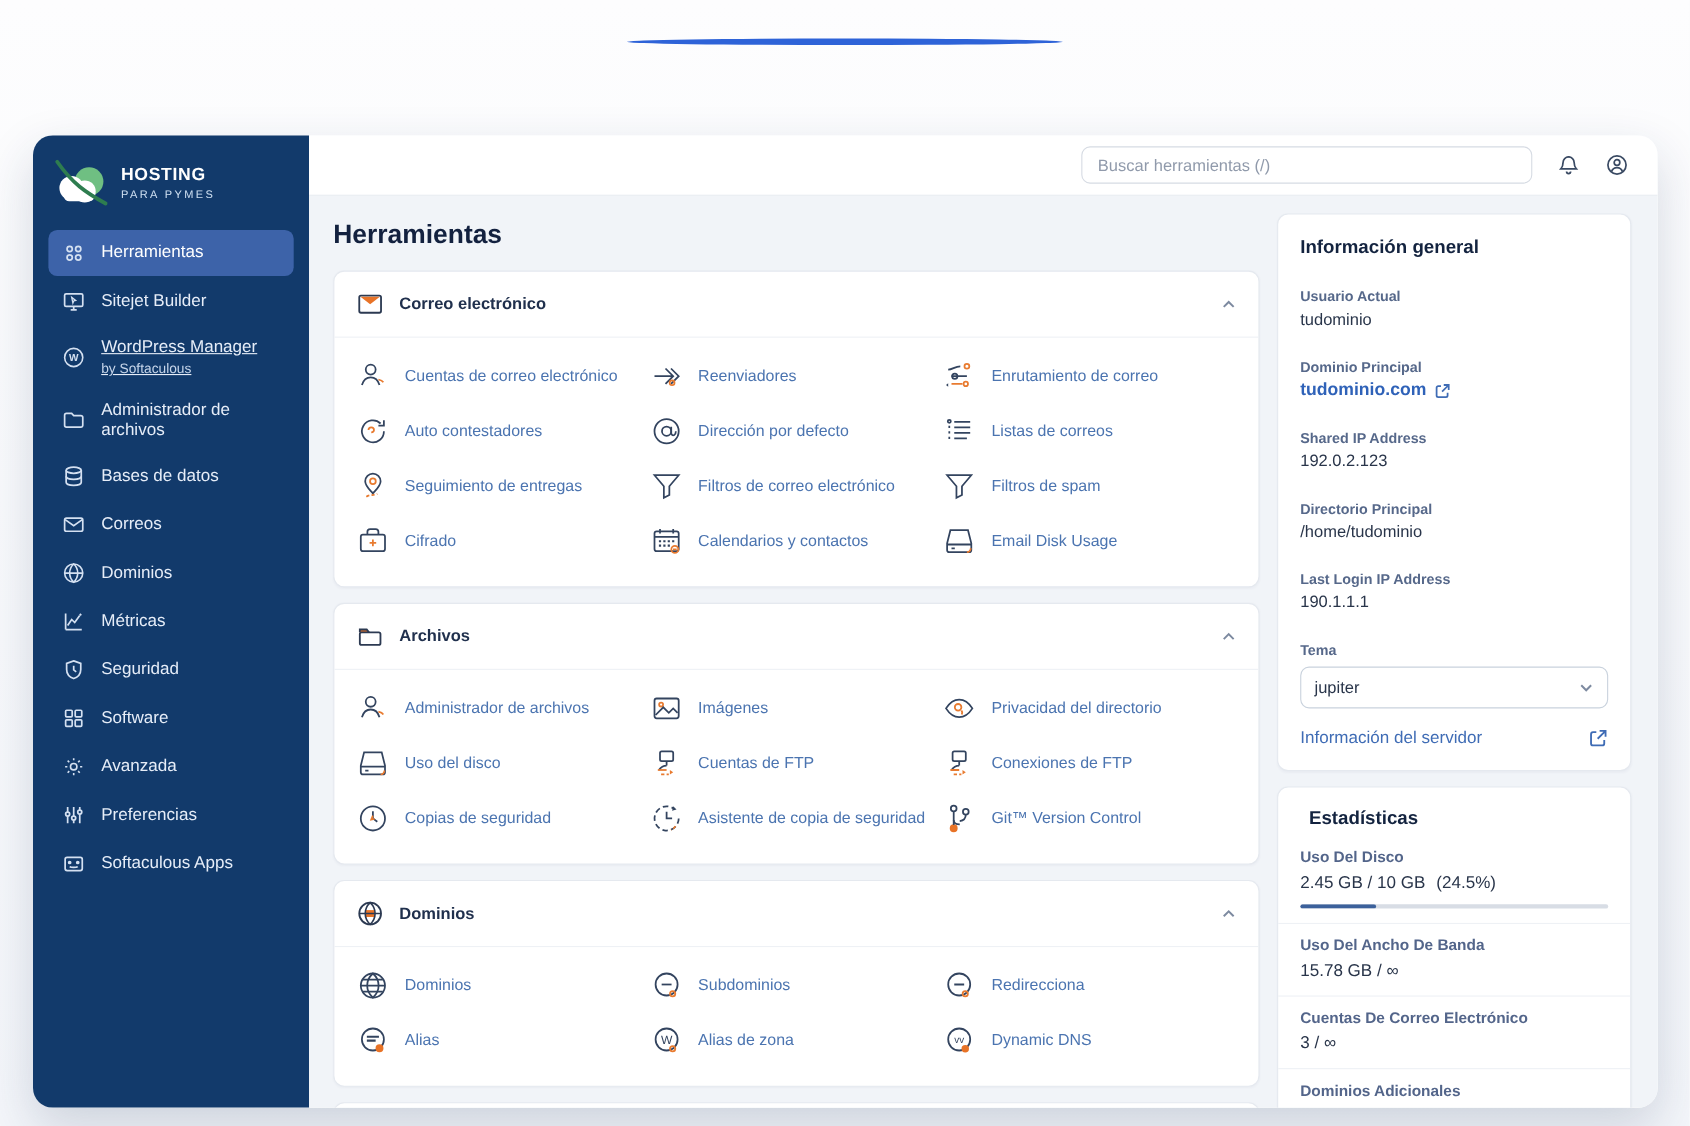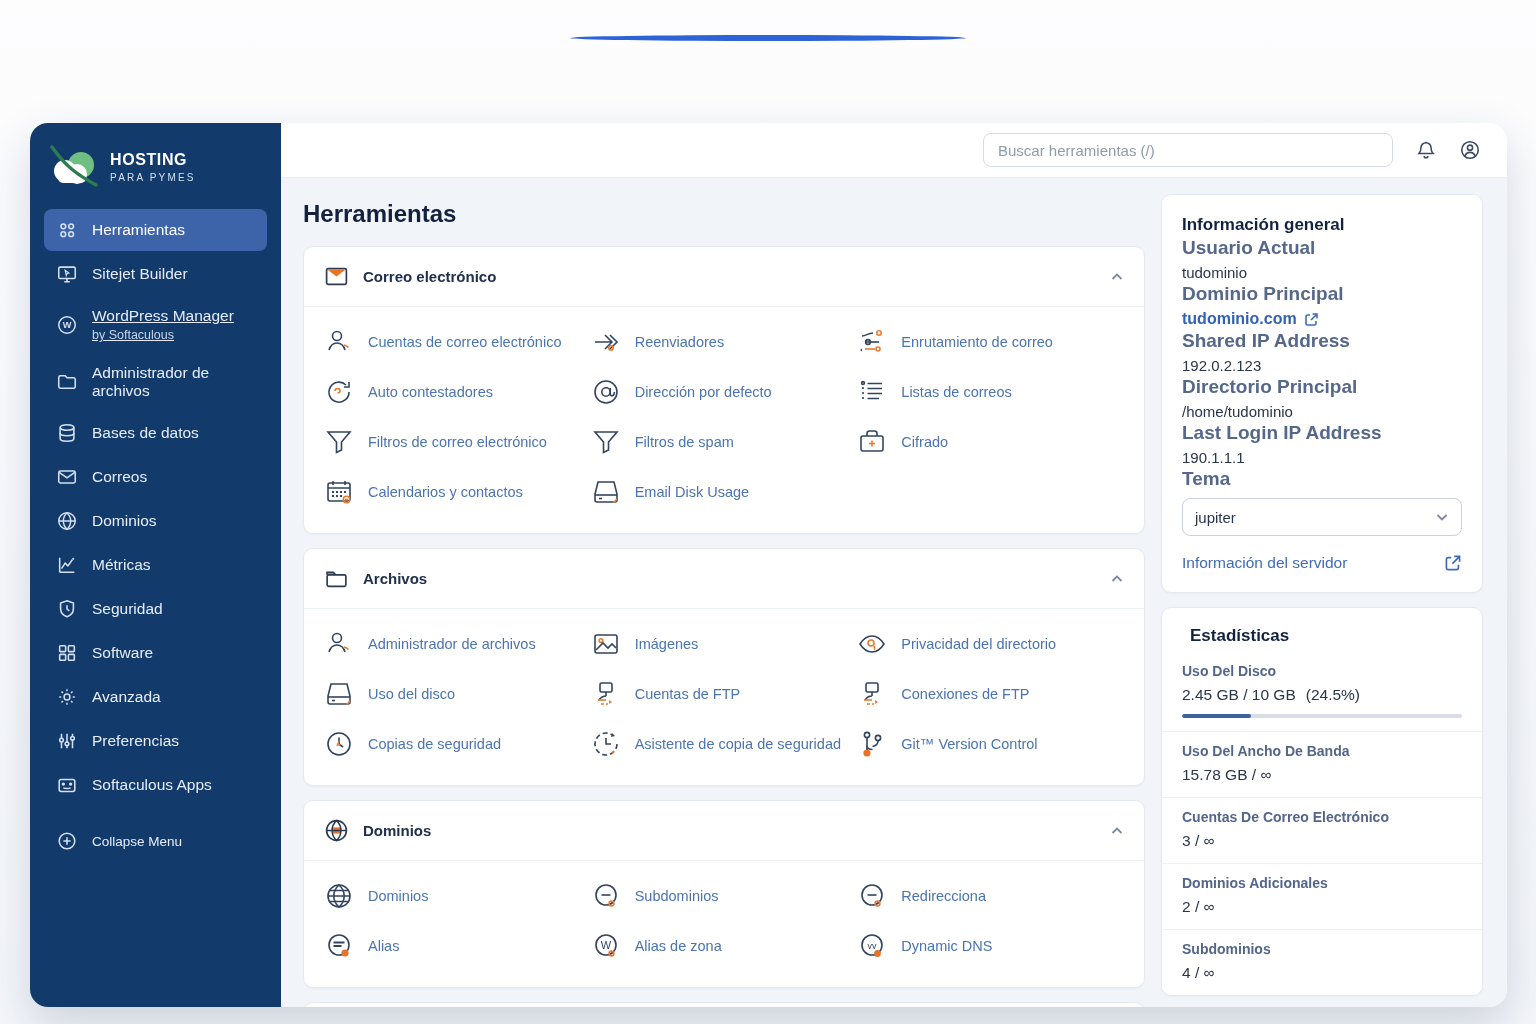--- a/index.html
+++ b/index.html
@@ -52,21 +52,21 @@
 
   .tool-grid { display:grid; grid-template-columns:1fr 1fr 1fr; padding:10px 20px 16px 20px; }
   .tool { display:flex; align-items:center; gap:14px; height:50px; cursor:pointer; }
   .tool .tic { width:30px; height:30px; flex:0 0 30px; color:#33445f; }
   .tool .tlabel { font-size:14.5px; color:#4b74b0; }
 
   
   .right-col { width:322px; min-width:322px; }
   .panel-title { font-size:17px; font-weight:700; color:#13233f; }
   .info-card { padding:20px; }
-  .f-label { font-size:19px; color:#56688a; font-weight:600; margin-top:2px; }
+  .f-label { font-size:13px; color:#56688a; font-weight:600; margin-top:27px; }
   .f-value { font-size:15px; color:#29354a; margin-top:5px; }
   .f-link { font-size:16px; font-weight:700; color:#2f62b8; margin-top:5px; display:flex; align-items:center; gap:7px; cursor:pointer; }
   .xic { width:15px; height:15px; color:#3f6cb5; }
   .theme-select { margin-top:8px; width:100%; height:38px; border:1px solid #c9d2dd; border-radius:8px;
                   display:flex; align-items:center; justify-content:space-between; padding:0 12px; cursor:pointer; }
   .theme-select .val { font-size:15px; color:#29354a; }
   .server-link { margin-top:18px; display:flex; align-items:center; justify-content:space-between; cursor:pointer; }
   .server-link span { font-size:15.5px; color:#3f6cb5; }
   .stats-card .panel-title { padding:18px 20px 6px 28px; }
   .stat { padding:11px 20px 13px 20px; }
@@ -229,29 +229,20 @@
       <div class="nav-item">
         <span class="nic">
             <svg viewBox="0 0 24 24" fill="none" stroke="currentColor" stroke-width="1.7">
               <rect x="3.5" y="6" width="17" height="13" rx="2"></rect>
               <circle cx="8" cy="11" r="1" fill="currentColor"></circle>
               <circle cx="16" cy="11" r="1" fill="currentColor"></circle>
               <path d="M8 15c1.3 1.2 6.7 1.2 8 0"></path>
             </svg>
           </span>
         <span>Softaculous Apps</span>
-      </div>
-      <div class="nav-item small">
-        <span class="nic">
-            <svg viewBox="0 0 24 24" fill="none" stroke="currentColor" stroke-width="1.7">
-              <circle cx="12" cy="12" r="8.5"></circle>
-              <path d="M8 12h8M12 8v8"></path>
-            </svg>
-          </span>
-        <span>Collapse Menu</span>
       </div>
     </div>
   </div>
 
   <div class="maincol">
     <div class="topbar">
       <input class="search" type="text" placeholder="Buscar herramientas (/)" style="">
       <span class="tico">
           <svg viewBox="0 0 24 24" fill="none" stroke="currentColor" stroke-width="1.7">
             <path d="M12 4a5.5 5.5 0 0 0-5.5 5.5c0 4-1.5 5.5-2.2 6.3h15.4c-.7-.8-2.2-2.3-2.2-6.3A5.5 5.5 0 0 0 12 4z"></path>
@@ -349,20 +340,30 @@
                     <circle cx="6" cy="6" r="1.4"></circle>
                     <path d="M6 10v2M6 15v2M6 20v2" stroke-dasharray="2 2"></path>
                     <path d="M10.5 6.5H25M10.5 11.5H25M10.5 16.5H25M10.5 21.5H22"></path>
                   </svg>
                 </span>
               <span class="tlabel">Listas de correos</span>
             </div>
             <div class="tool">
               <span class="tic">
                   <svg viewBox="0 0 30 30" fill="none" stroke="currentColor" stroke-width="1.6">
+                    <path d="M15 3.5a7 7 0 0 1 7 7c0 4.5-4.5 8-7 11-2.5-3-7-6.5-7-11a7 7 0 0 1 7-7z"></path>
+                    <circle cx="15" cy="10.5" r="2.6" stroke="#e87b30"></circle>
+                    <path d="M9 24.5c3-2 6-1 10-2.5" stroke="#e87b30" stroke-dasharray="3 2"></path>
+                  </svg>
+                </span>
+              <span class="tlabel">Seguimiento de entregas</span>
+            </div>
+            <div class="tool">
+              <span class="tic">
+                  <svg viewBox="0 0 30 30" fill="none" stroke="currentColor" stroke-width="1.6">
                     <path d="M4 5h22l-8.5 10v8l-5 2.5v-10.5z"></path>
                   </svg>
                 </span>
               <span class="tlabel">Filtros de correo electrónico</span>
             </div>
             <div class="tool">
               <span class="tic">
                   <svg viewBox="0 0 30 30" fill="none" stroke="currentColor" stroke-width="1.6">
                     <path d="M4 5h22l-8.5 10v8l-5 2.5v-10.5z"></path>
                   </svg>

